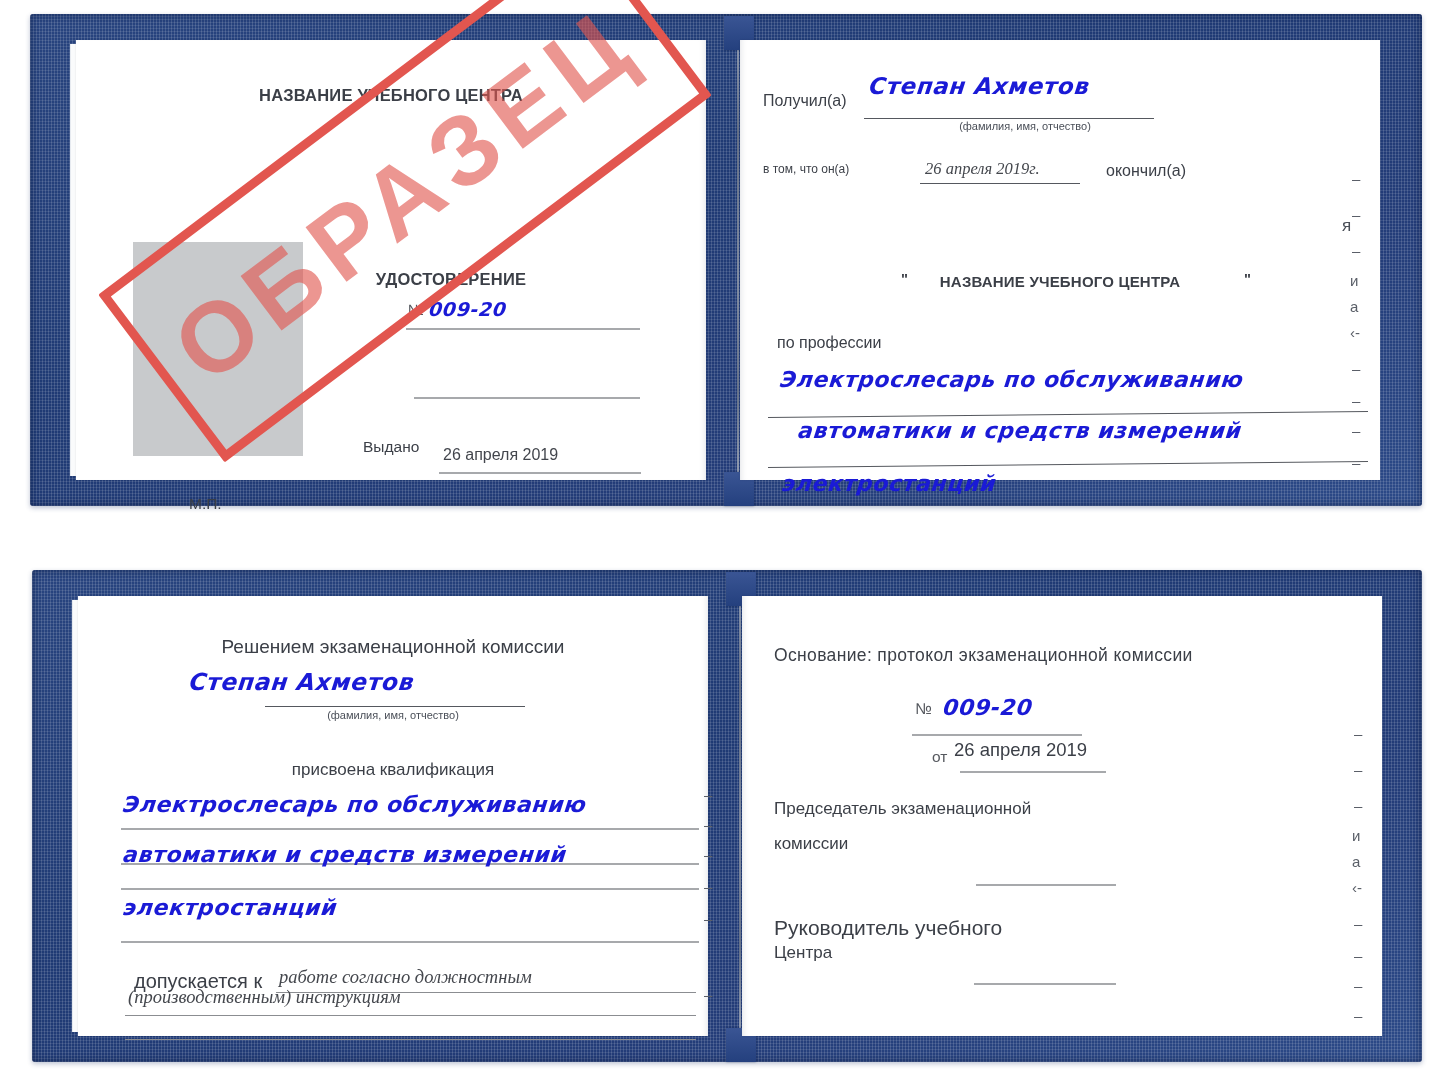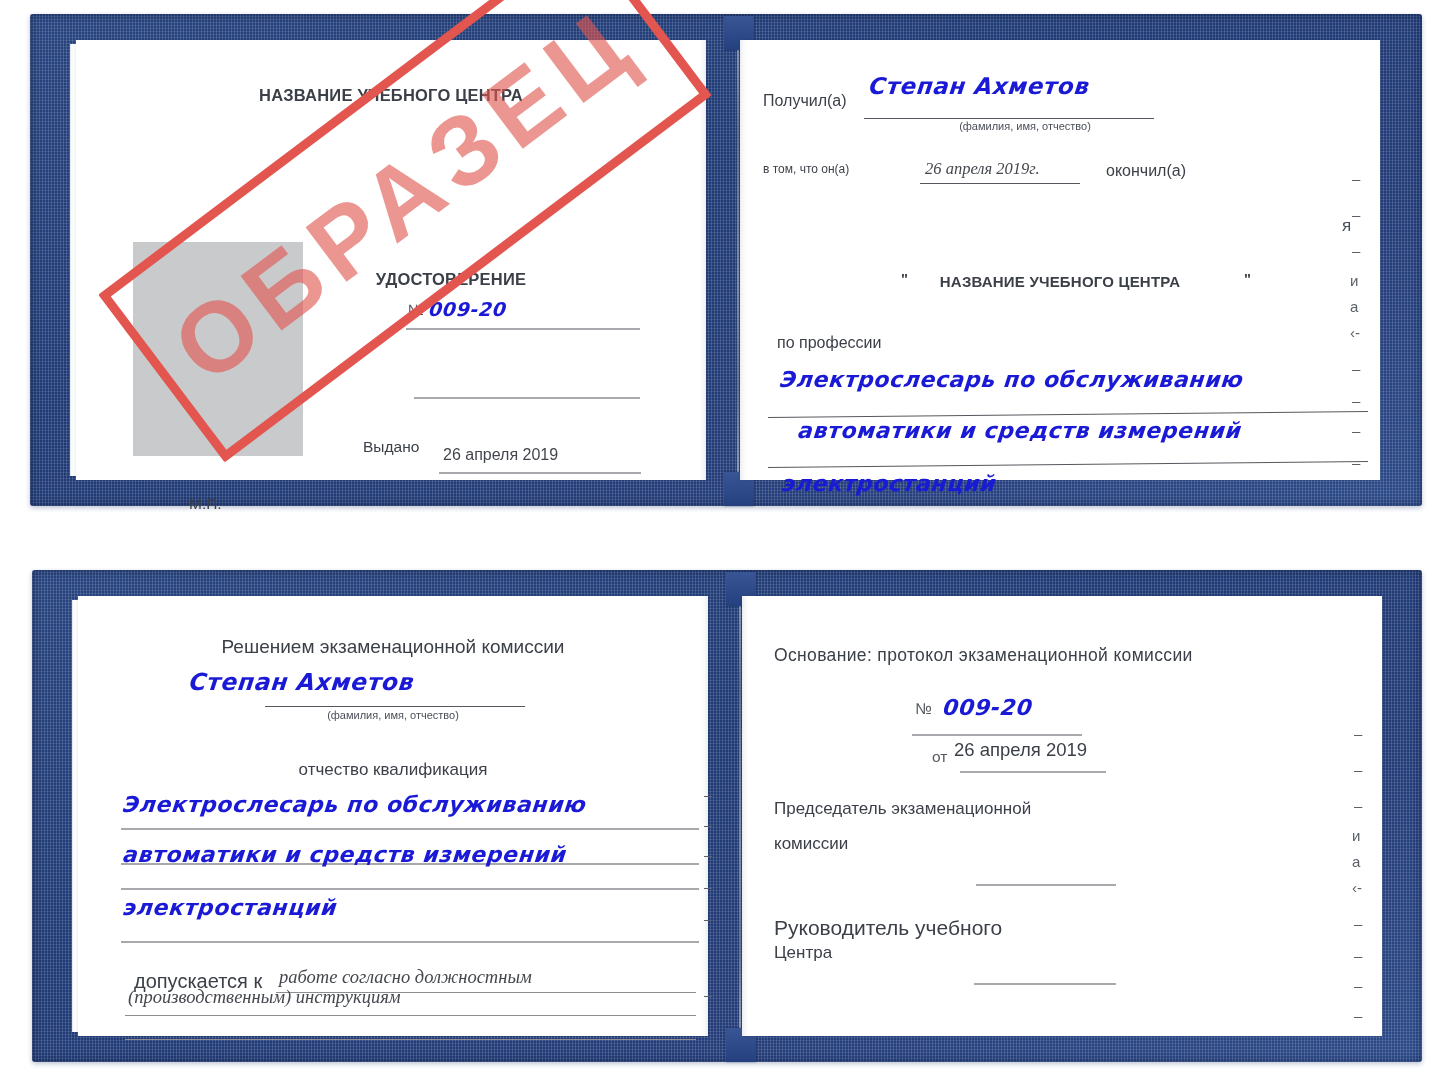--- a/index.html
+++ b/index.html
@@ -199,21 +199,21 @@
     <div class="page-stack" style="left:40px; top:30px; width:12px; height:432px;"></div>
 
     <div class="page left" style="left:46px; top:26px; width:630px; height:440px;">
 
       <div class="t center" style="left:10px; top:40px; width:610px; font-size:19px; color:#3b3f47;">Решением экзаменационной комиссии</div>
 
       <div class="t hand" style="left:110px; top:72px; font-size:23.5px;">Степан Ахметов</div>
       <div class="rule dark" style="left:187px; top:110px; width:260px;"></div>
       <div class="t small center" style="left:200px; top:113px; width:230px;">(фамилия, имя, отчество)</div>
 
-      <div class="t center" style="left:10px; top:164px; width:610px; font-size:17px;">отчество квалификация</div>
+      <div class="t center" style="left:10px; top:164px; width:610px; font-size:17px;">присвоена квалификация</div>
 
       <div class="t hand" style="left:44px; top:196px; font-size:22px;">Электрослесарь по обслуживанию</div>
       <div class="rule" style="left:43px; top:232px; width:578px;"></div>
 
       <div class="rule" style="left:43px; top:267px; width:578px;"></div>
       <div class="t hand" style="left:44px; top:246px; font-size:22px;">автоматики и средств измерений</div>
       <div class="rule" style="left:43px; top:292px; width:578px;"></div>
 
       <div class="t hand" style="left:44px; top:299px; font-size:22px;">электростанций</div>
       <div class="rule" style="left:43px; top:345px; width:578px;"></div>

